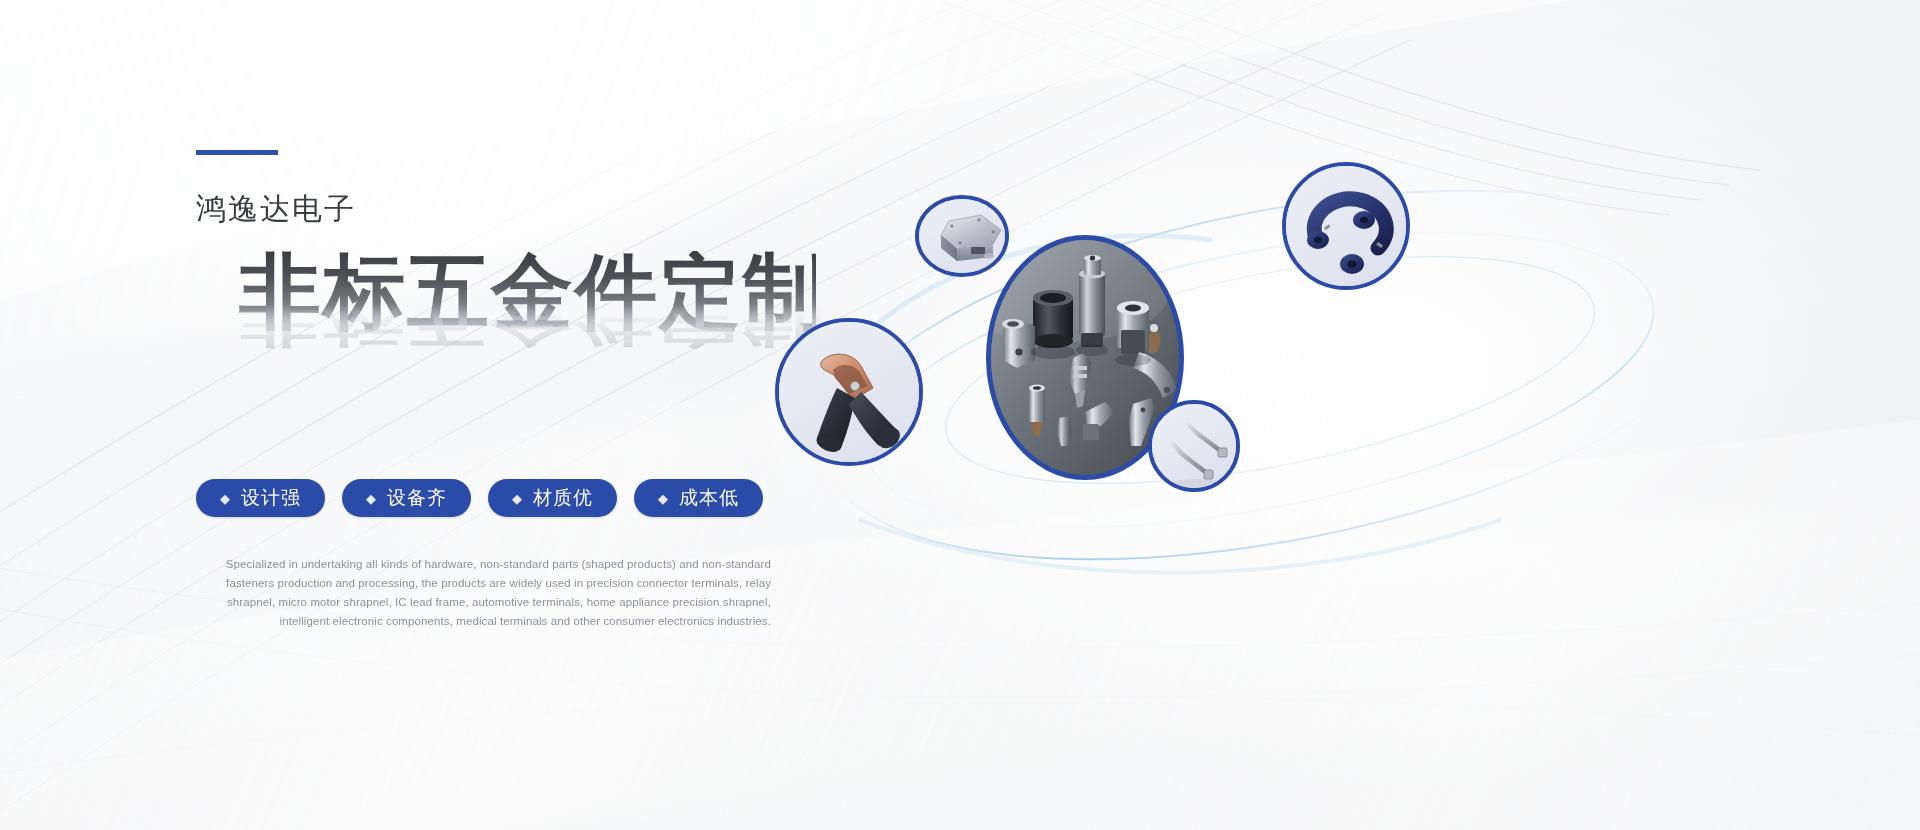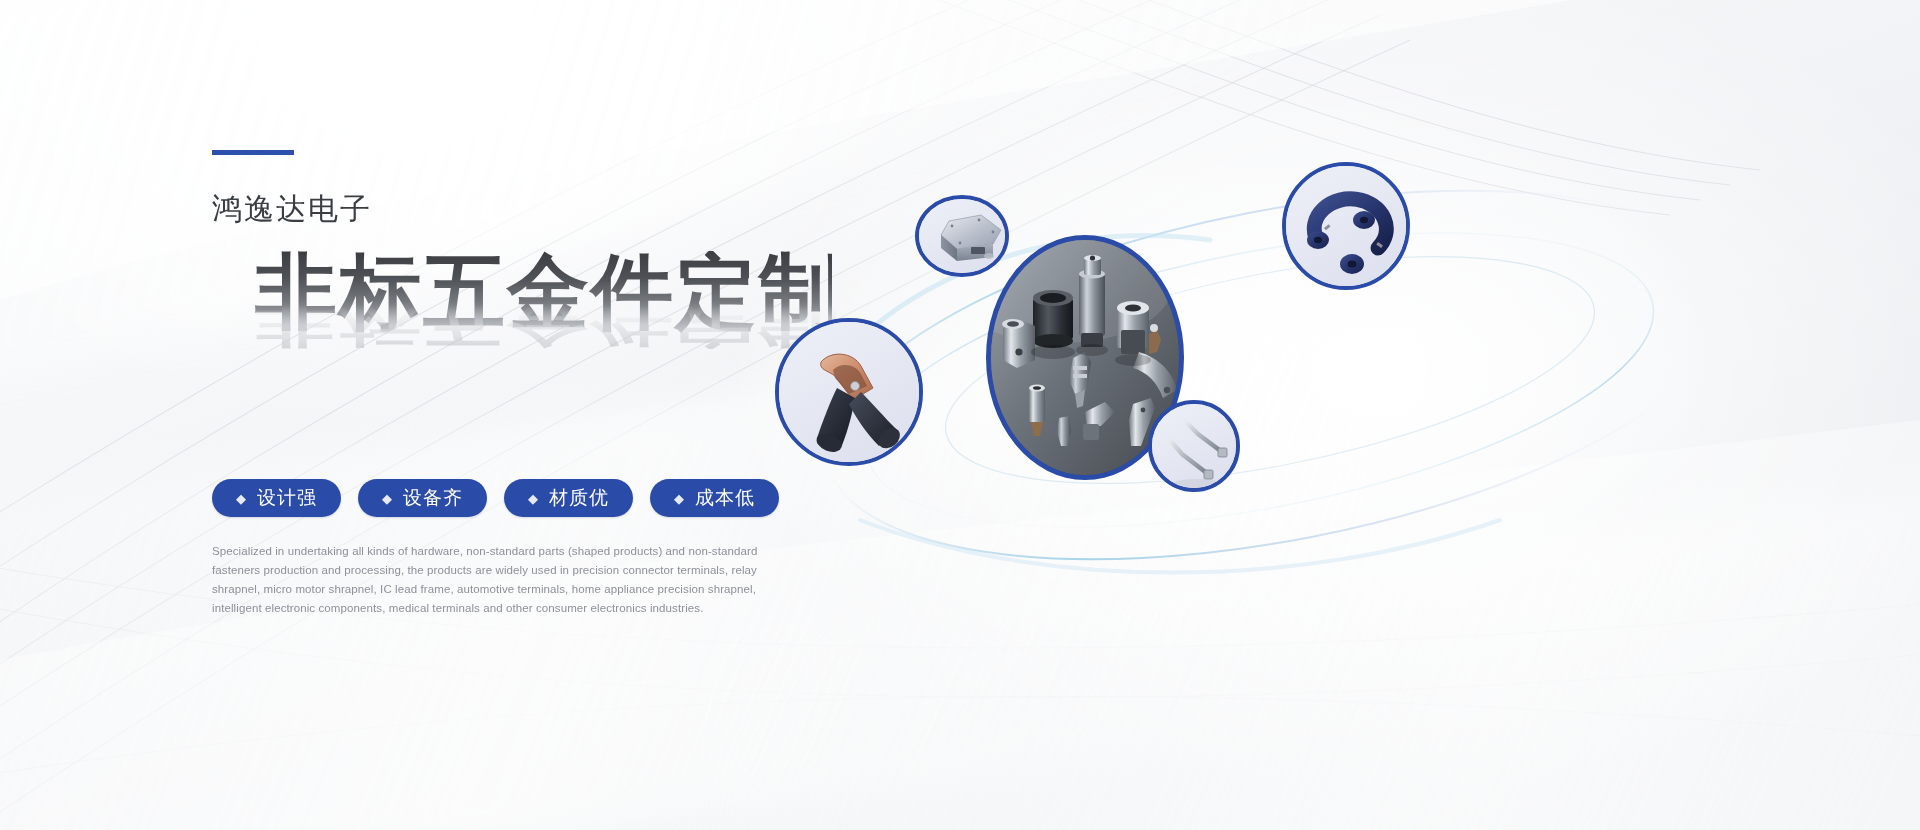--- a/index.html
+++ b/index.html
@@ -25,21 +25,21 @@
   .sweep{
     position:absolute; pointer-events:none;
     background:linear-gradient(120deg, rgba(255,255,255,0) 0%, rgba(255,255,255,.95) 50%, rgba(255,255,255,0) 100%);
     filter:blur(18px);
   }
   .sweep.a{ left:-200px; top:-140px; width:1500px; height:380px; transform:rotate(-14deg); opacity:.85;}
   .sweep.b{ left:-300px; top:420px;  width:1700px; height:420px; transform:rotate(-8deg);  opacity:.7;}
   .sweep.c{ left:700px;  top:540px;  width:1500px; height:460px; transform:rotate(-6deg);  opacity:.6;}
 
   
-  .left-col{ position:absolute; left:212px; top:150px; width:620px; }
+  .left-col{ position:absolute; left:196px; top:150px; width:620px; }
 
   .accent-bar{ width:82px; height:5px; background:#2d50ad; margin-bottom:36px; }
 
   .brand{
     font-size:30px; color:#3a3d42; letter-spacing:2px; font-weight:400;
     line-height:1.2; margin-bottom:24px;
   }
 
   .headline-wrap{ position:relative; height:150px;margin-left:43px; }
   .headline{
@@ -75,26 +75,27 @@
     height:38px;
     font-size:19px;
     letter-spacing:1px;
     white-space:nowrap;
     box-shadow:0 1px 2px rgba(40,60,130,.18);
   }
   .pill .dia{ font-size:13px; line-height:1; color:#e7eaf4; }
 
   
   .desc{
-    margin-top:25px;
+    margin-top:38px;
     width:575px;
     font-size:11.5px;
     line-height:1.65;
     color:#8c9097;
     letter-spacing:.1px;
+    text-align:right;
   }
 
   
   .graphic{ position:absolute; left:740px; top:120px; width:1150px; height:520px; }
   .orbit-svg{ position:absolute; inset:0; width:1150px; height:520px; }
 
   .node{
     position:absolute; border-radius:50%;
     border:4px solid #2a4ba8;
     overflow:hidden;

